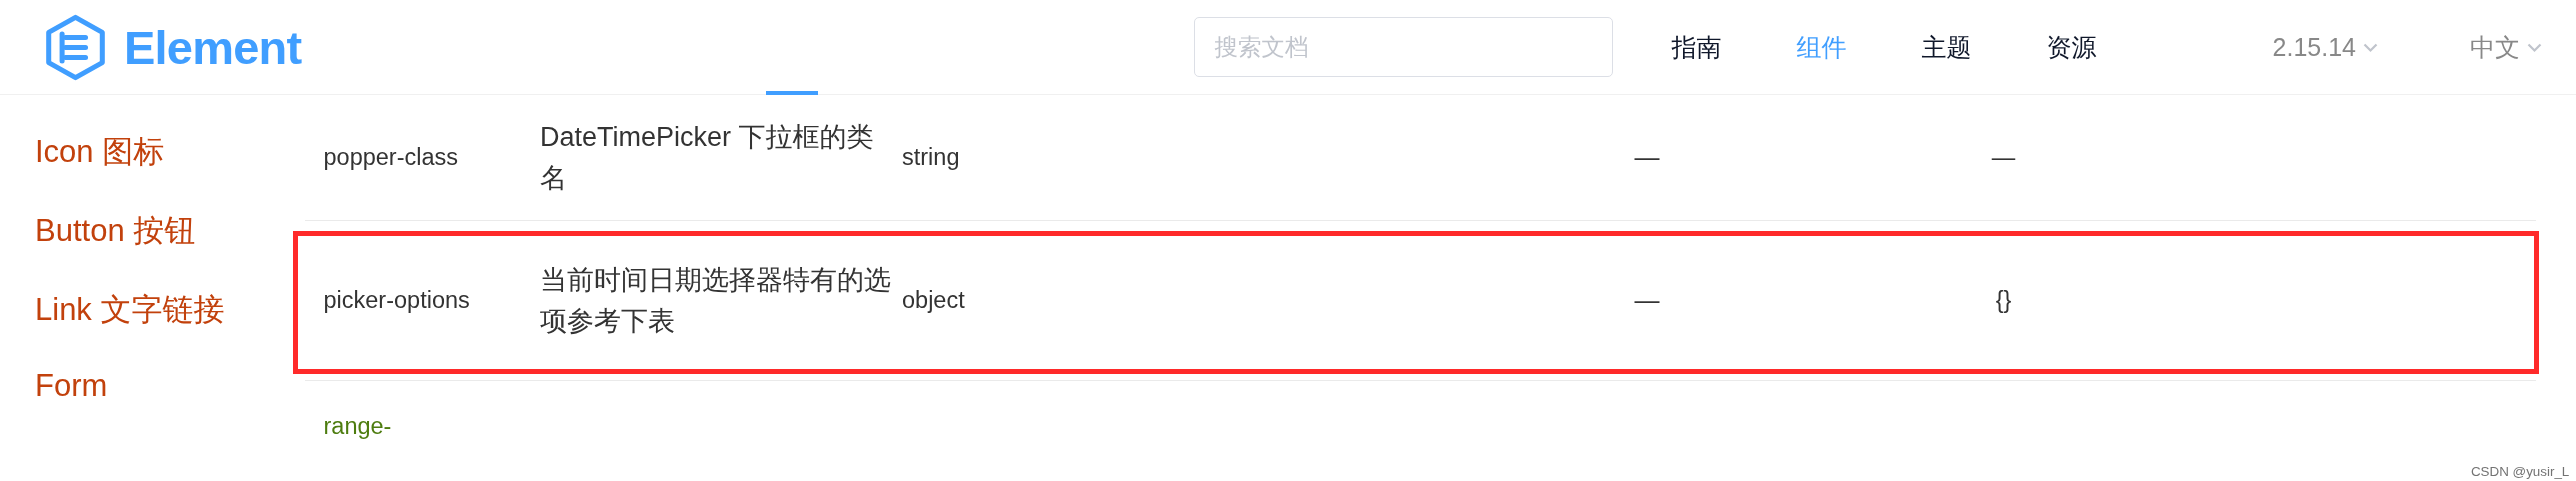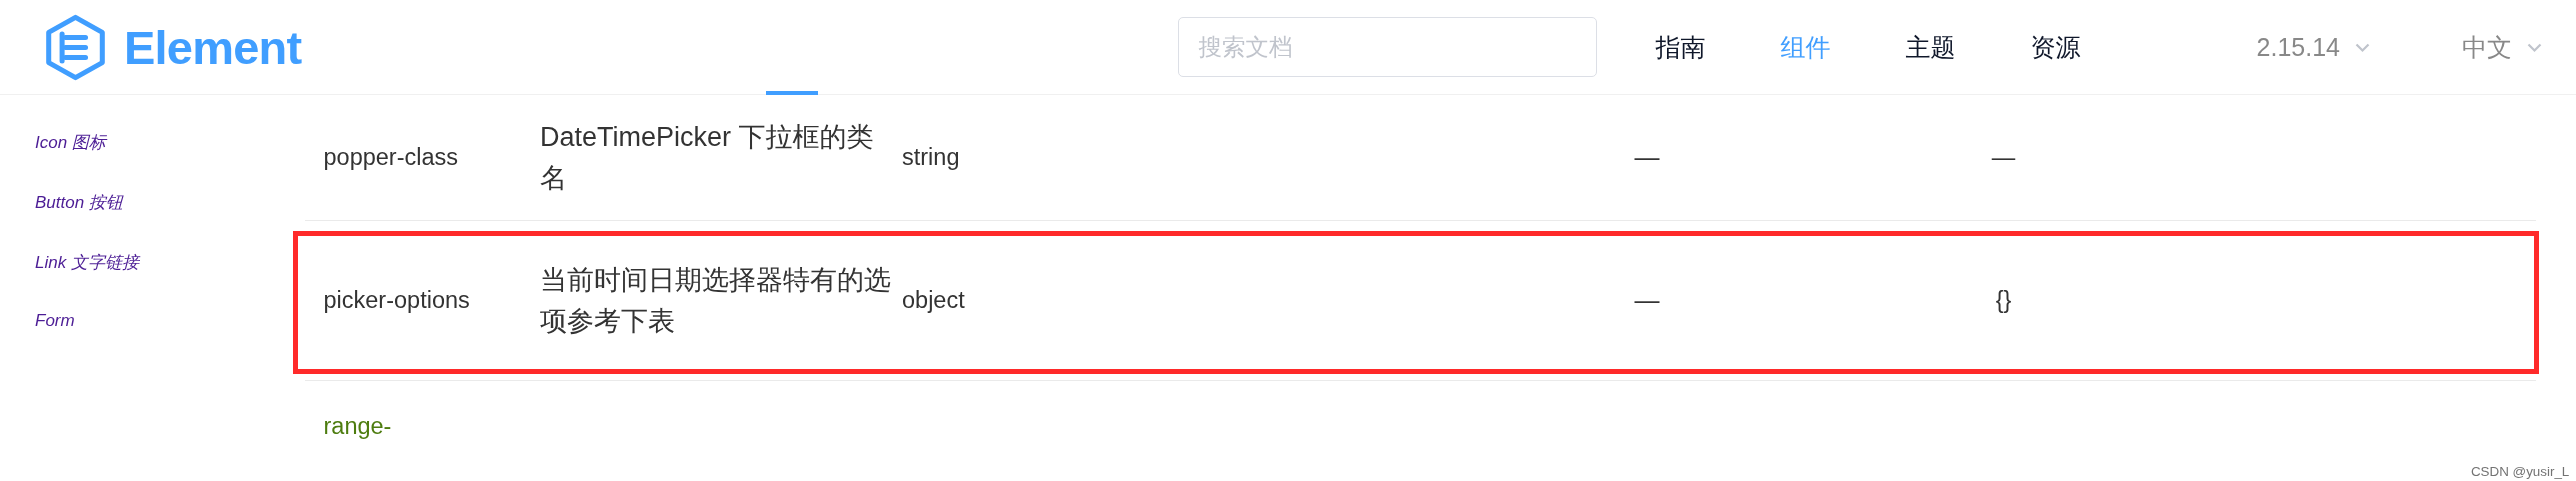--- a/index.html
+++ b/index.html
@@ -8,25 +8,25 @@
     .header { height: 95px; display: flex; align-items: center; padding: 0 34px 0 42px; border-bottom: 0.8px solid #f0f0f0; }
     .logo-wrap { display: flex; align-items: center; gap: 15px; }
     .logo-svg { width: 67px; height: 67px; flex-shrink: 0; }
     .logo-text { color: #409EFF; font-size: 47px; font-weight: 600; letter-spacing: -0.8px; }
     .header-spacer { flex: 1; }
     .search-box { width: 419px; height: 60px; border: 1.7px solid #dcdfe6; border-radius: 5px; display: flex; align-items: center; padding: 0 20px; color: #c0c4cc; font-size: 23.5px; margin-right: 59px; }
     .nav { display: flex; align-items: center; gap: 75px; }
     .nav-item { font-size: 25px; color: #0f172a; cursor: pointer; padding: 6.7px 0; }
     .nav-item.active { color: #409EFF; position: relative; }
     .right-ctrls { display: flex; align-items: center; gap: 92px; margin-left: 176px; }
-    .dropdown { display: flex; align-items: center; gap: 15px; color: #888; font-size: 25px; cursor: pointer; }
+    .dropdown { display: flex; align-items: center; gap: 7px; color: #888; font-size: 25px; cursor: pointer; }
     .chevron { width: 15px; height: 15px; }
     .body { display: flex; }
     .sidebar { width: 305px; padding: 17px 0 0 35px; }
-    .sidebar-item { color: #4c1d95; font-size: 17px; padding: 18.5px 0; cursor: pointer; font-style: italic; }
+    .sidebar-item { color: #c2410c; font-size: 31px; padding: 18.5px 0; cursor: pointer; }
     .content { flex: 1; padding: 0 40px 0 0; position: relative; }
     .table { width: 100%; }
     .row { display: flex; align-items: center; padding: 22px 0; border-bottom: 1.7px solid #eaeaea; }
     .row.no-border-top { border-top: none; }
     .col-param { width: 235px; padding-left: 18.5px; color: #333; font-size: 23.5px; }
     .col-desc { width: 352px; color: #333; font-size: 27px; line-height: 1.5; }
     .col-type { width: 495px; color: #333; font-size: 23.5px; padding-left: 10px; }
     .col-opt { width: 520px; text-align: center; color: #333; font-size: 25px; }
     .col-def { width: 193px; text-align: center; color: #333; font-size: 23.5px; }
     .highlight-box { position: absolute; border: 5px solid #ff2a2a; left: -11.7px; right: 37px; top: 136px; height: 143px; pointer-events: none; }

